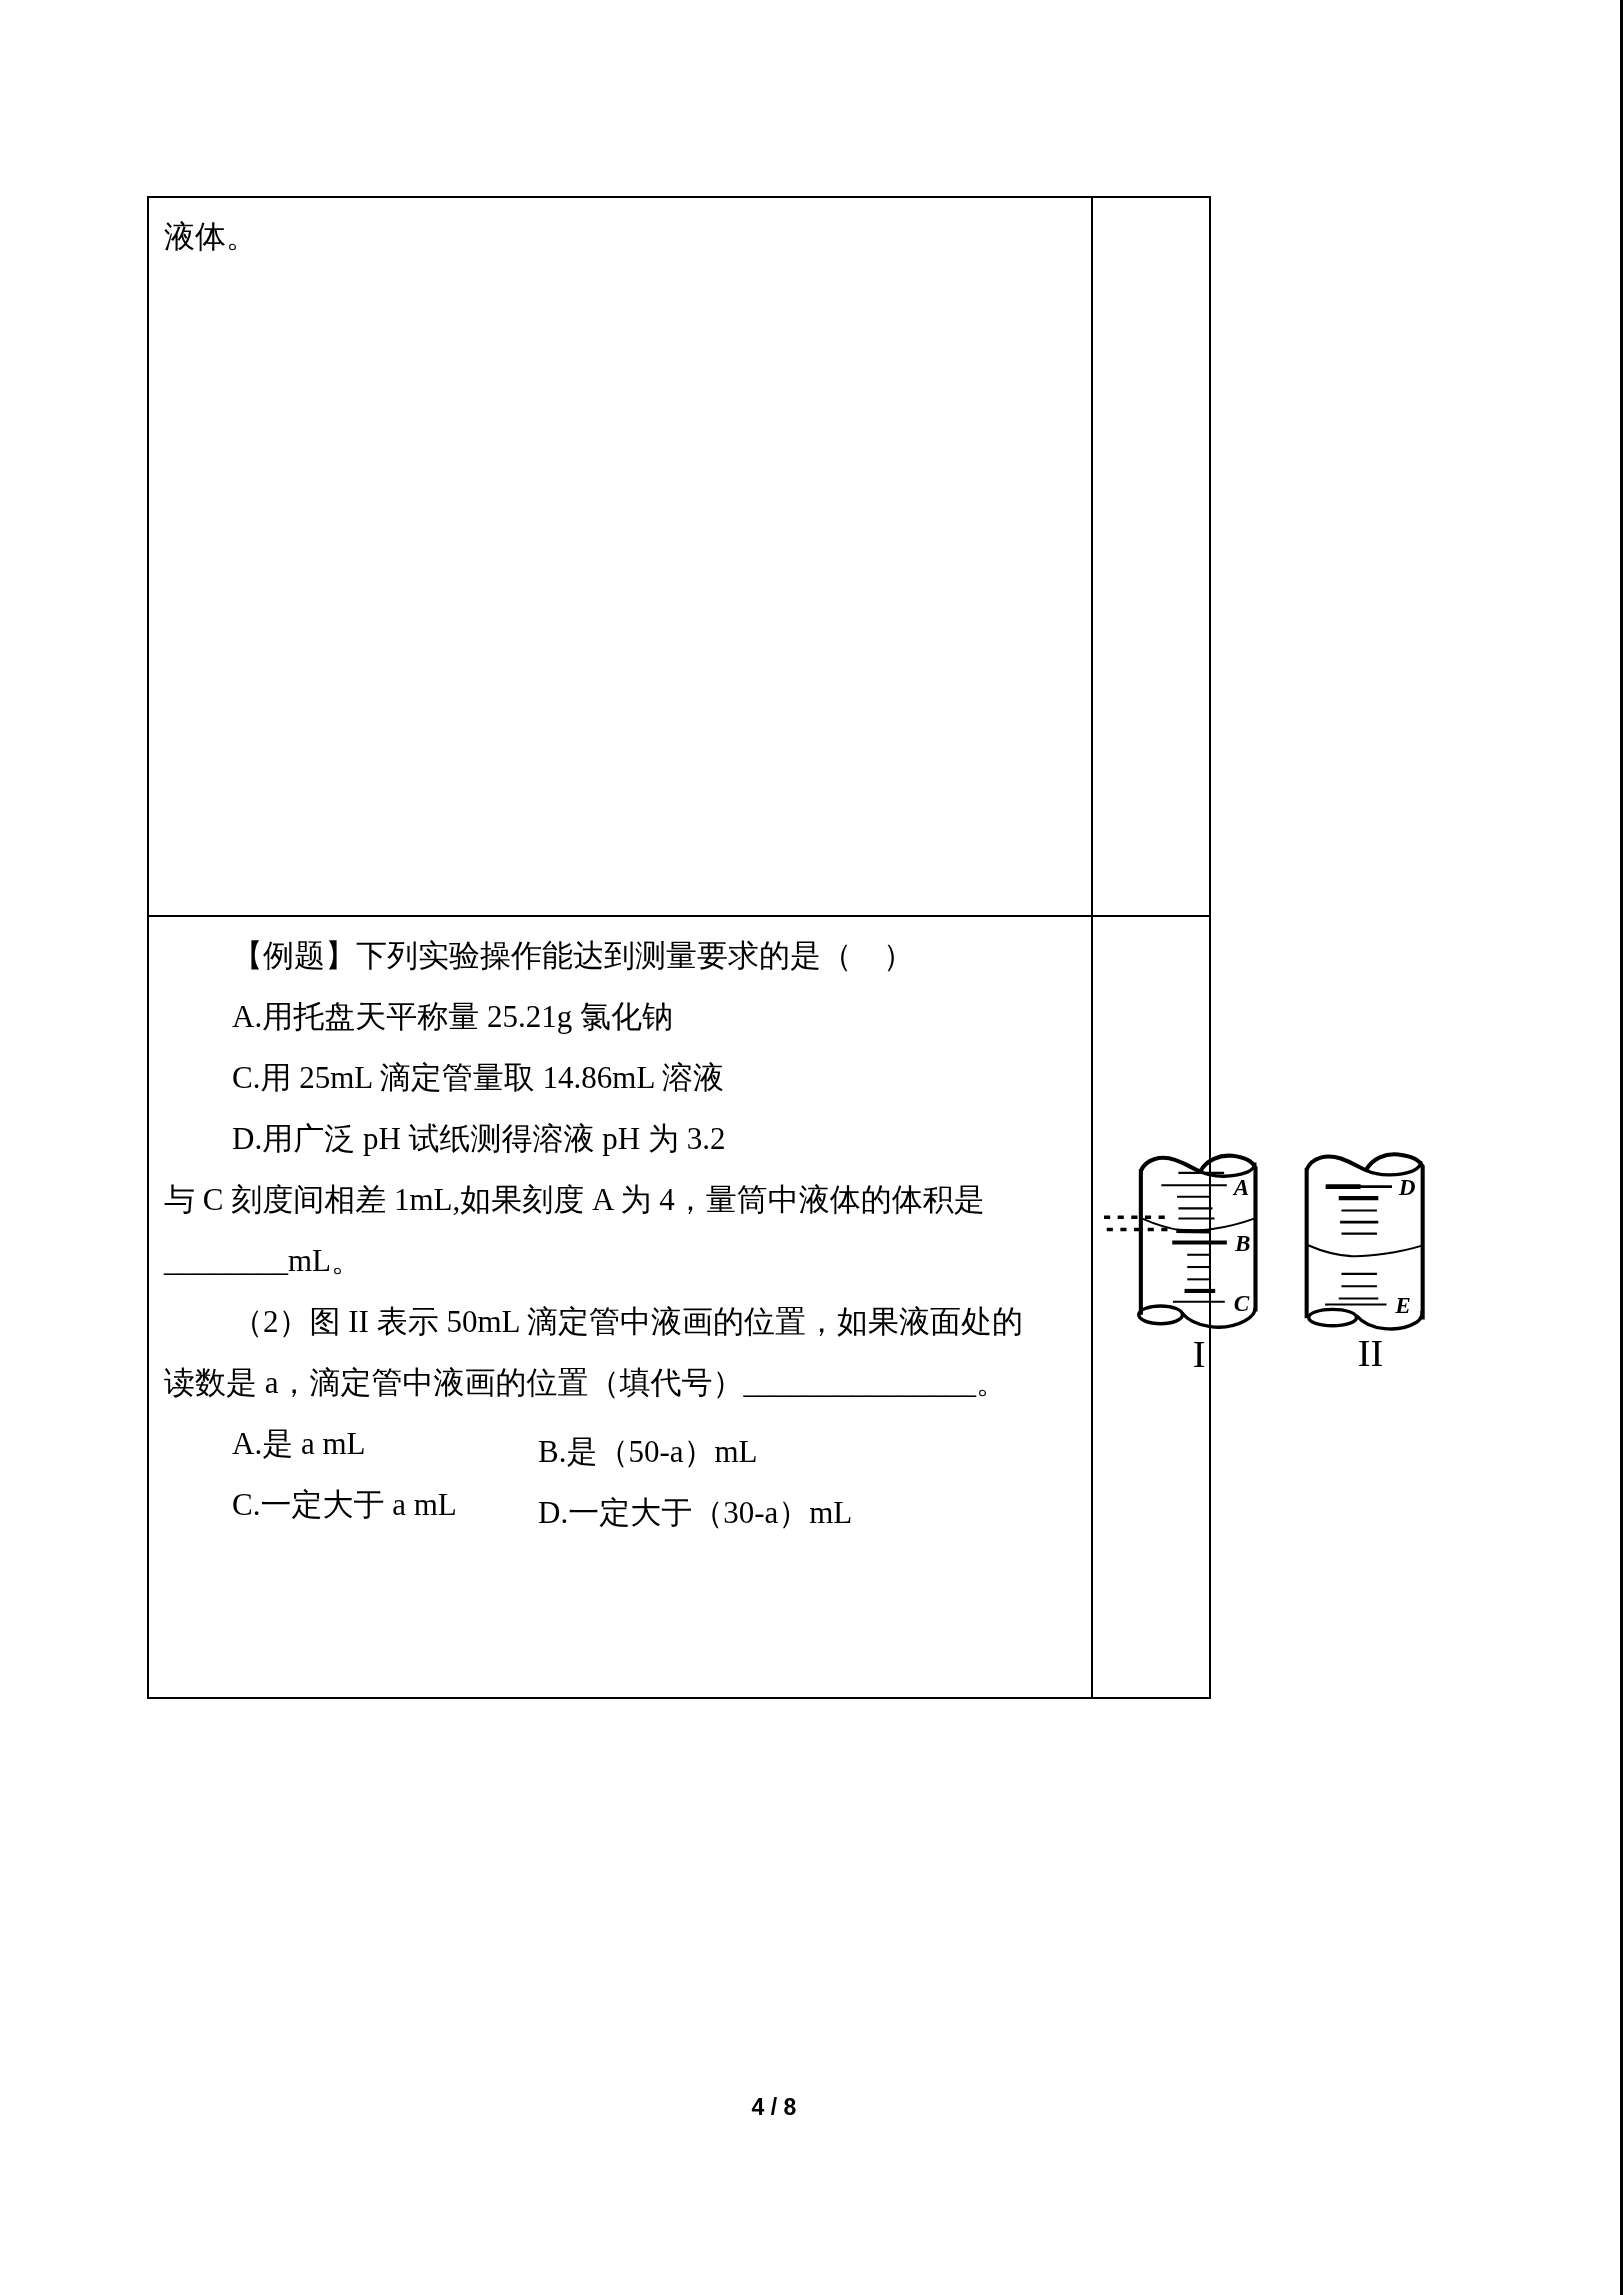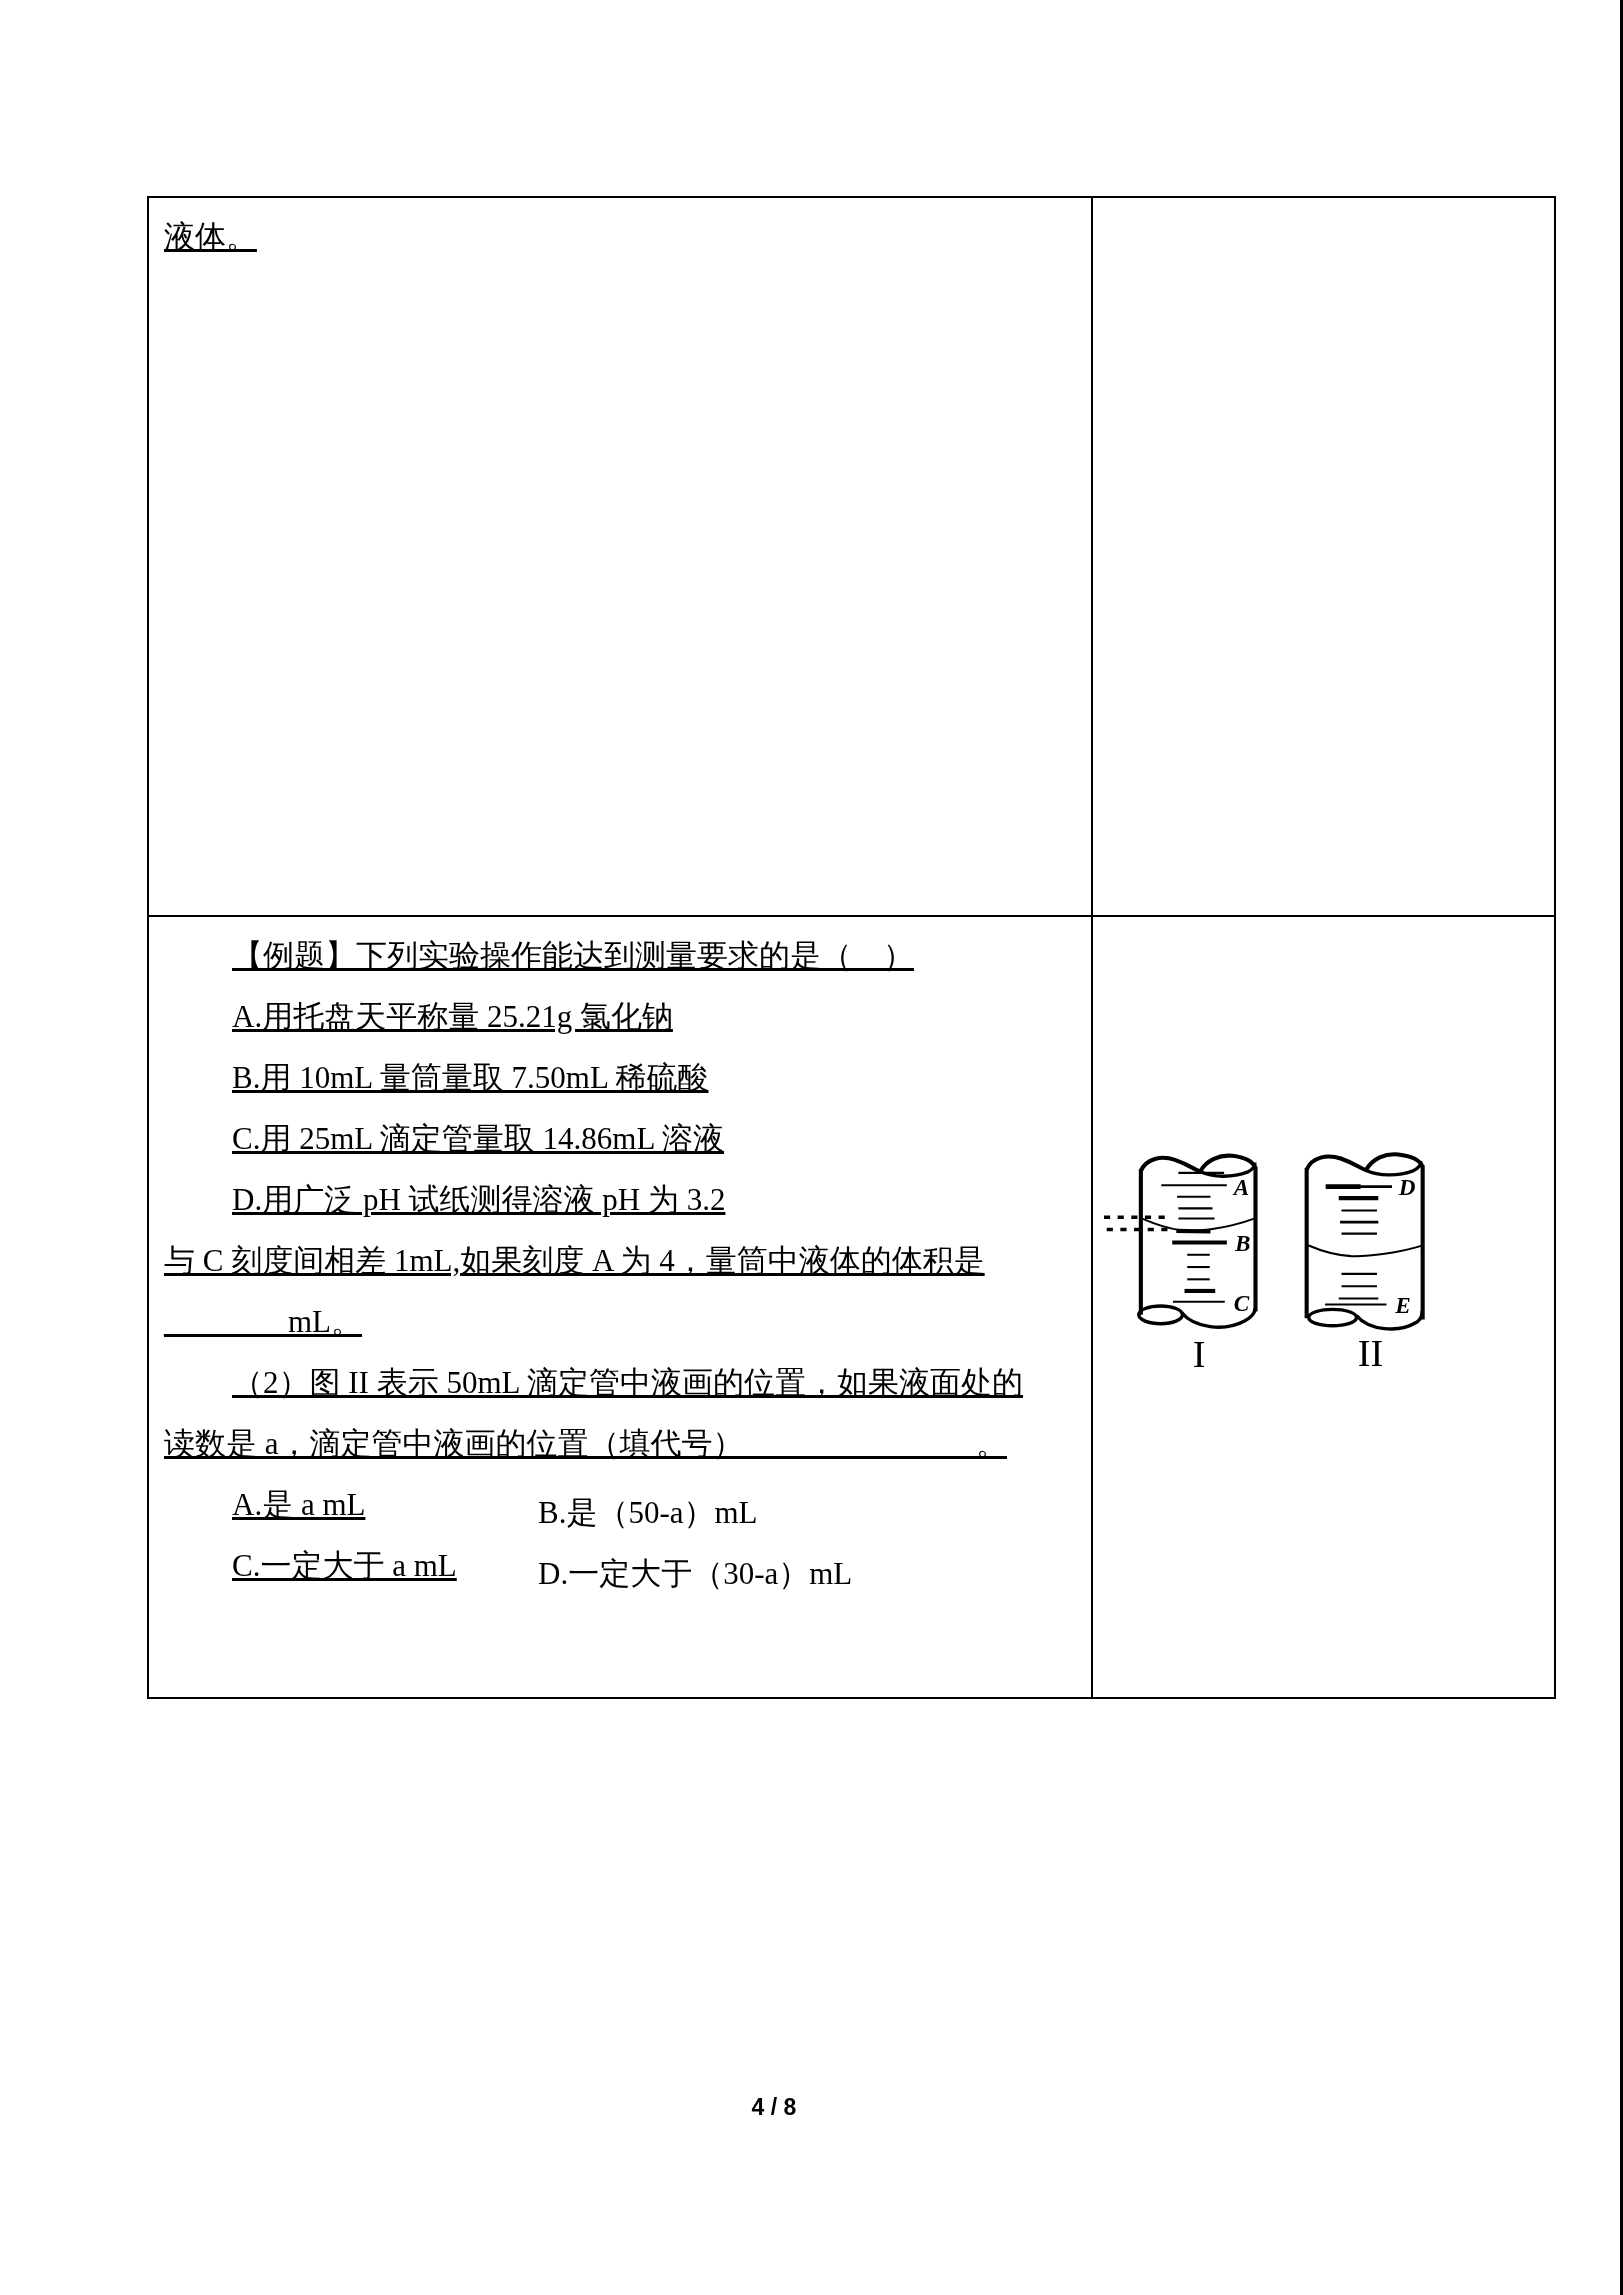--- a/index.html
+++ b/index.html
@@ -7,26 +7,25 @@
     position:relative;
     width:1623px;height:2295px;
     font-family:"Liberation Serif","DejaVu Serif",serif;
     color:#000;
     overflow:hidden;
   }
   .edge-line{
     position:absolute;left:1620px;top:0;width:2.7px;height:2295px;background:#000;
   }
   .sheet-table{
-    position:absolute;left:147px;top:196px;width:1409px;height:1503px;
+    position:absolute;left:147px;top:196px;width:1064px;height:1503px;
     border:2px solid #000;box-sizing:border-box;
     display:grid;
     grid-template-columns:944px 1fr;
     grid-template-rows:719px 1fr;
-    text-decoration:underline;
   }
   .cell{position:relative;box-sizing:border-box;}
   .c11{border-right:2px solid #000;border-bottom:2px solid #000;}
   .c12{border-bottom:2px solid #000;}
   .c21{border-right:2px solid #000;}
   .cell-pad{padding:8.2px 15px 0 15px;}
   .line{
     height:61px;line-height:61px;font-size:31px;
     white-space:nowrap;position:relative;
   }
@@ -57,21 +56,20 @@
 
   <div class="cell c11 cell-pad">
     <div class="line">液体。</div>
   </div>
 
   <div class="cell c12"></div>
 
   <div class="cell c21 cell-pad">
     <div class="line ind">【例题】下列实验操作能达到测量要求的是（　）</div>
     <div class="line ind">A.用托盘天平称量 25.21g 氯化钠</div>
-    <div class="line ind">B.用 10mL 量筒量取 7.50mL 稀硫酸</div>
     <div class="line ind">C.用 25mL 滴定管量取 14.86mL 溶液</div>
     <div class="line ind">D.用广泛 pH 试纸测得溶液 pH 为 3.2</div>
     <div class="line">与 C 刻度间相差 1mL,如果刻度 A 为 4，量筒中液体的体积是</div>
     <div class="line">________mL。</div>
     <div class="line ind">（2）图 II 表示 50mL 滴定管中液画的位置，如果液面处的</div>
     <div class="line">读数是 a，滴定管中液画的位置（填代号）_______________。</div>
     <div class="line ind">
       <span>A.是 a mL</span>
       <span class="opt2">B.是（50-a）mL</span>
     </div>

